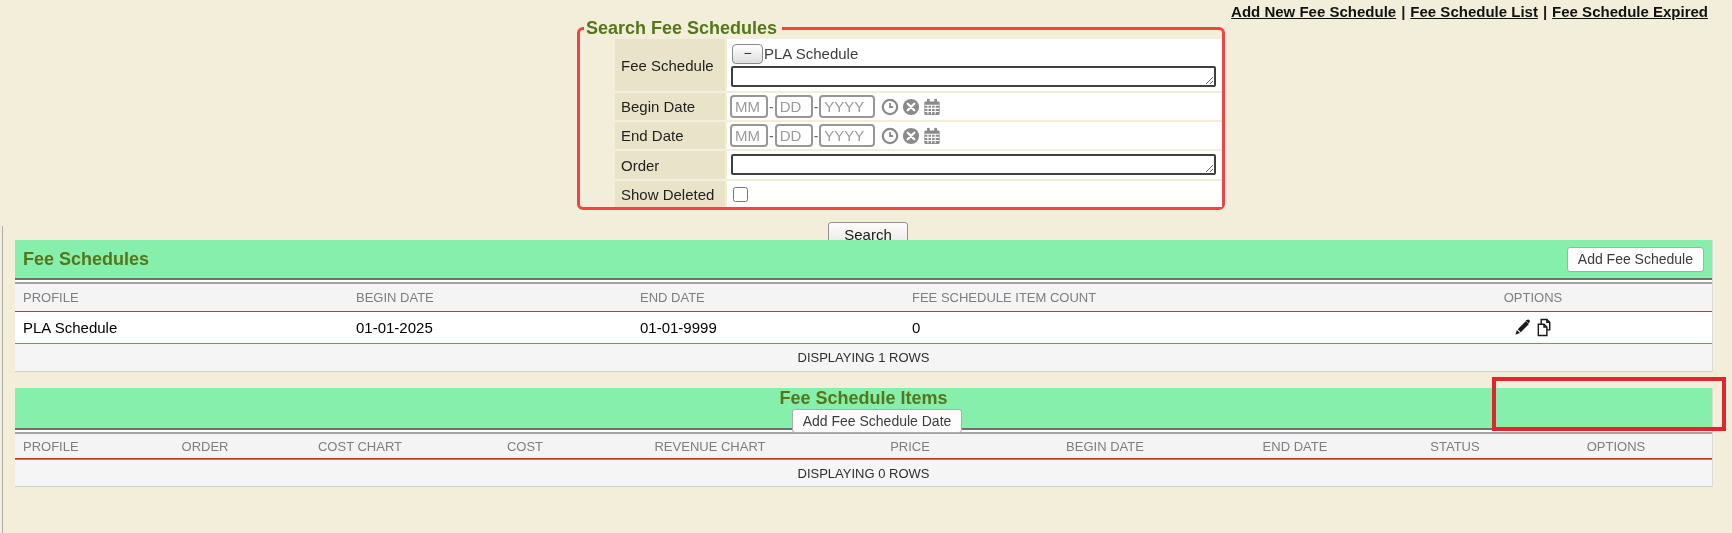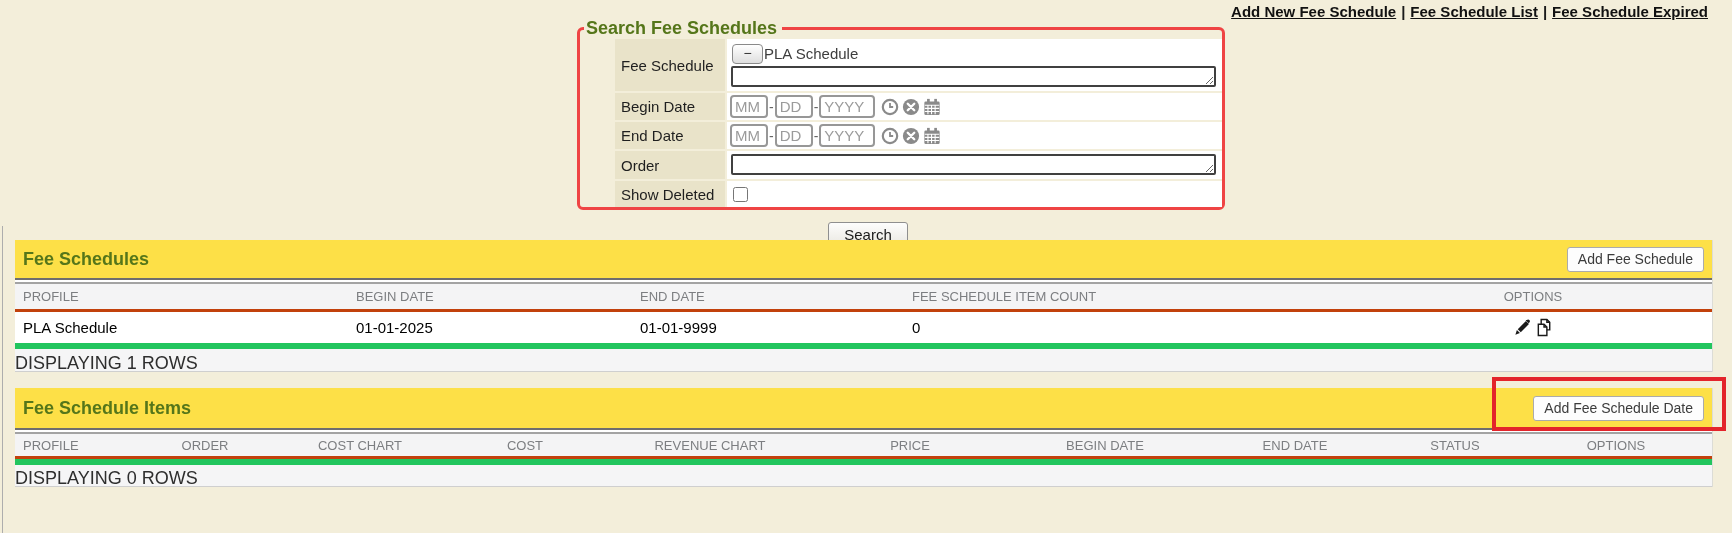--- a/index.html
+++ b/index.html
@@ -61,42 +61,42 @@
     position:absolute; left:828px; top:222px; width:80px; height:25px;
     border:1px solid #8f8f8f; border-radius:3px; background:linear-gradient(#fdfdfc,#e9e7e1);
     font-size:15px; color:#1a1a1a; cursor:pointer; font-family:"Liberation Sans",sans-serif;
   }
 
   .vline { position:absolute; left:2px; top:226px; width:1px; height:307px; background:#adadad; }
 
   
   .panel { position:absolute; left:15px; width:1698px; background:#fff; border-right:1px solid #dcdcd6; }
   .p1 { top:240px; } .p2 { top:388px; }
-  .phead { display:flex; align-items:center; justify-content:space-between; padding:0 8px; background:#fde047; }
-  .p1 .phead { height:38px; } .p2 .phead { height:40px; }
+  .phead { display:flex; align-items:center; justify-content:space-between; padding:0 8px; background:#86efac; }
+  .p1 .phead { height:38px; } .p2 .phead { height:40px;flex-direction:column; }
   .phead h2 { font-size:18px; font-weight:bold; color:#55761a; }
   .add-btn {
     border:1px solid #ababab; border-radius:3px; background:#fdfdfd; color:#3c3c3c;
     font-size:14px; padding:3px 10px; height:25px; cursor:pointer; white-space:nowrap;
     font-family:"Liberation Sans",sans-serif;
     margin-left:27px;
   }
   .divider { height:6px; background:#fff; border-top:2px solid #6e6e6e; border-bottom:2px solid #a3a3a3; }
   .grid1 { display:grid; grid-template-columns:333px 284px 272px 450px 1fr; }
   .grid2 { display:grid; grid-template-columns:115px 150px 160px 170px 200px 200px 190px 190px 130px 1fr; }
-  .thead { background:#f4f4f5; border-bottom:3px solid #c2410c; color:#7c7e81; font-size:13px; align-items:center; }
+  .thead { background:#f4f4f5; border-bottom:1px solid #c2410c; color:#7c7e81; font-size:13px; align-items:center; }
   .p1 .thead { height:28px; } .p2 .thead { height:25px; }
   .trow { height:31px; background:#fff; font-size:15px; color:#000; align-items:center; }
   .cl { padding-left:8px; text-align:left; }
   .cc { text-align:center; }
   .opts { display:flex; justify-content:center; align-items:center; gap:3px; }
   .opts .ico { width:19px; height:19px; }
   .tfoot {
-    height:29px; background:#f5f5f6; border-top:6px solid #22c55e; border-bottom:1px solid #cfcfcf;
-    font-size:18px; color:#2e2e2e; line-height:28px;
+    height:29px; background:#f5f5f6; border-top:1px solid #22c55e; border-bottom:1px solid #cfcfcf;
+    text-align:center; font-size:13px; color:#2e2e2e; line-height:28px;
   }
   .p2 .tfoot { height:28px; line-height:27px; }
 
   .redbox { position:absolute; left:1492px; top:377px; width:234px; height:54px; border:4px solid #e3242b; z-index:9; pointer-events:none; }
 </style>
 </head>
 <body>
 
 <nav class="top-links">
   <a>Add New Fee Schedule</a><span class="sep">|</span><a>Fee Schedule List</a><span class="sep">|</span><a>Fee Schedule Expired</a>

